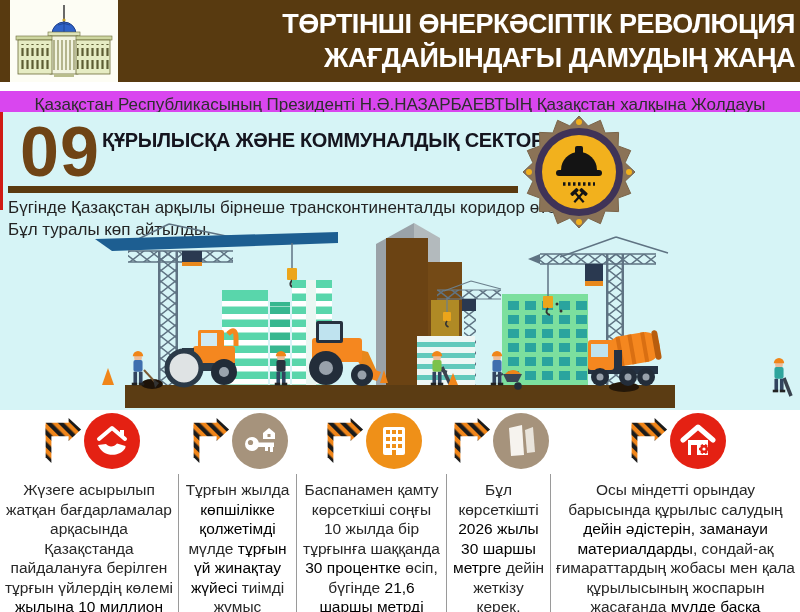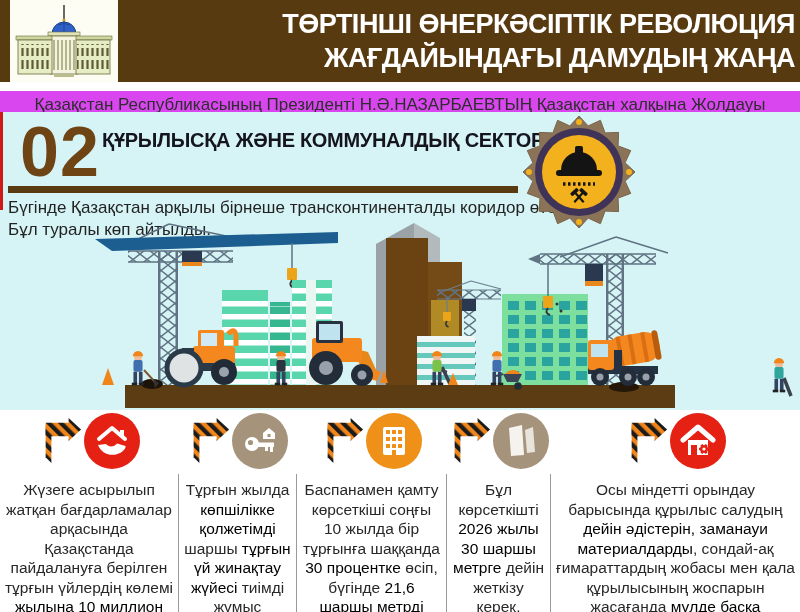--- a/index.html
+++ b/index.html
@@ -102,21 +102,21 @@
     <div>ЖАҒДАЙЫНДАҒЫ ДАМУДЫҢ ЖАҢА МҮМКІНДІКТЕРІ</div>
   </div>
 </div>
 
 <div class="subtitle-bar">
   <span>Қазақстан Республикасының Президенті Н.Ә.НАЗАРБАЕВТЫҢ Қазақстан халқына Жолдауы</span>
 </div>
 
 <div class="cyan-panel"></div>
 <div class="red-strip"></div>
-<div class="section-number">02</div>
+<div class="section-number">09</div>
 <div class="section-title">
   <div>ҚҰРЫЛЫСҚА ЖӘНЕ КОММУНАЛДЫҚ СЕКТОРҒА</div>
 </div>
 <div class="brown-rule"></div>
 <div class="intro">
   <div>Бүгінде Қазақстан арқылы бірнеше трансконтиненталды коридор өтеді.</div>
   <div>Бұл туралы көп айтылды.</div>
 </div>
 
 <svg class="badge-svg" width="116" height="116" viewBox="-58 -58 116 116">
@@ -385,21 +385,21 @@
           <path d="M3,-8 L9,-13 L15,-8 V-2 H3 Z" fill="#fff"></path>
           <rect x="7.5" y="-7" width="3" height="3" fill="#a6937c"></rect>
           <circle cx="-8" cy="3" r="7" fill="#fff"></circle>
           <circle cx="-9.5" cy="1.5" r="2.6" fill="#a6937c"></circle>
           <rect x="-2" y="1.5" width="16" height="4.5" fill="#fff"></rect>
           <rect x="5" y="6" width="3" height="4" fill="#fff"></rect>
           <rect x="10" y="6" width="3" height="5" fill="#fff"></rect>
         </svg>
       </div>
     </div>
-    <div class="fact-text"><span>Тұрғын жылда </span><b>көпшілікке қолжетімді</b><span> шаршы </span><b>тұрғын үй жинақтау жүйесі</b><span> тиімді жұмыс істеуде.</span></div>
+    <div class="fact-text"><span>Тұрғын жылда </span><b>көпшілікке қолжетімді</b><span> мүлде </span><b>тұрғын үй жинақтау жүйесі</b><span> тиімді жұмыс істеуде.</span></div>
   </div>
 
   <div class="fact">
     <div class="fact-head">
       <svg width="44" height="52" viewBox="0 0 46 54">
         <polygon points="8,10 14,10 14,50 8,44" fill="url(#stripes)"></polygon>
         <polygon points="8,8 32,8 32,3 45,15 32,27 32,22 8,22" fill="url(#stripes)"></polygon>
       </svg>
       <div class="circle" style="background: rgb(239, 144, 24);">
         <svg width="36" height="36" viewBox="-18 -18 36 36">

